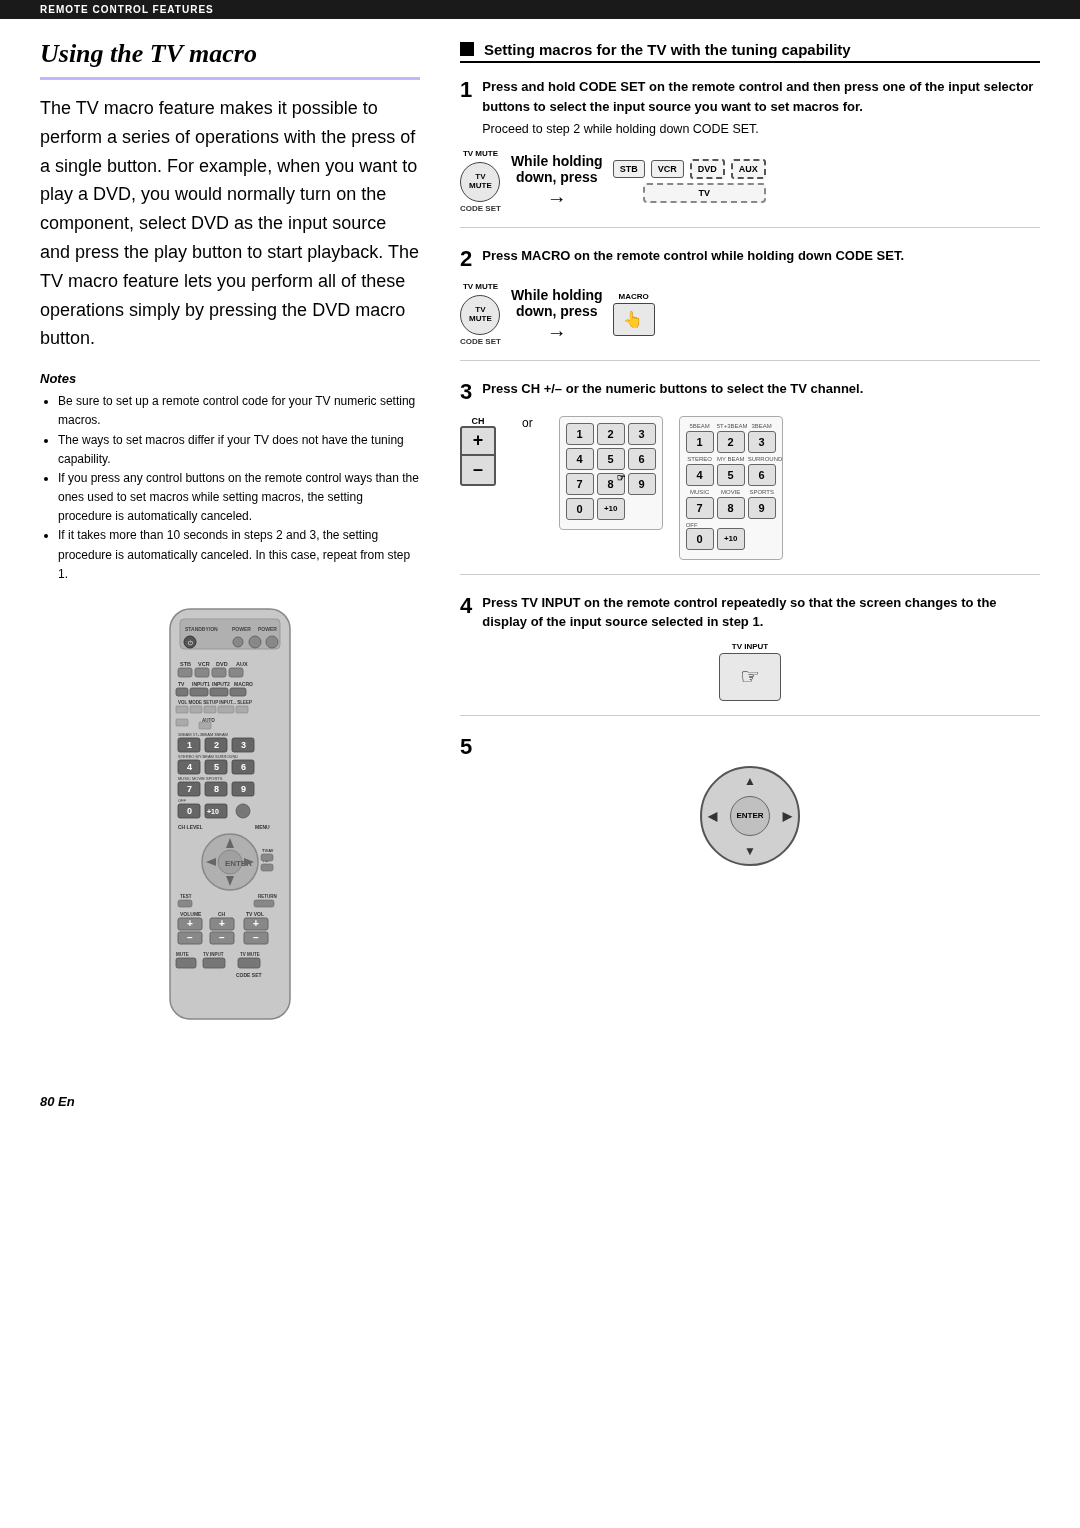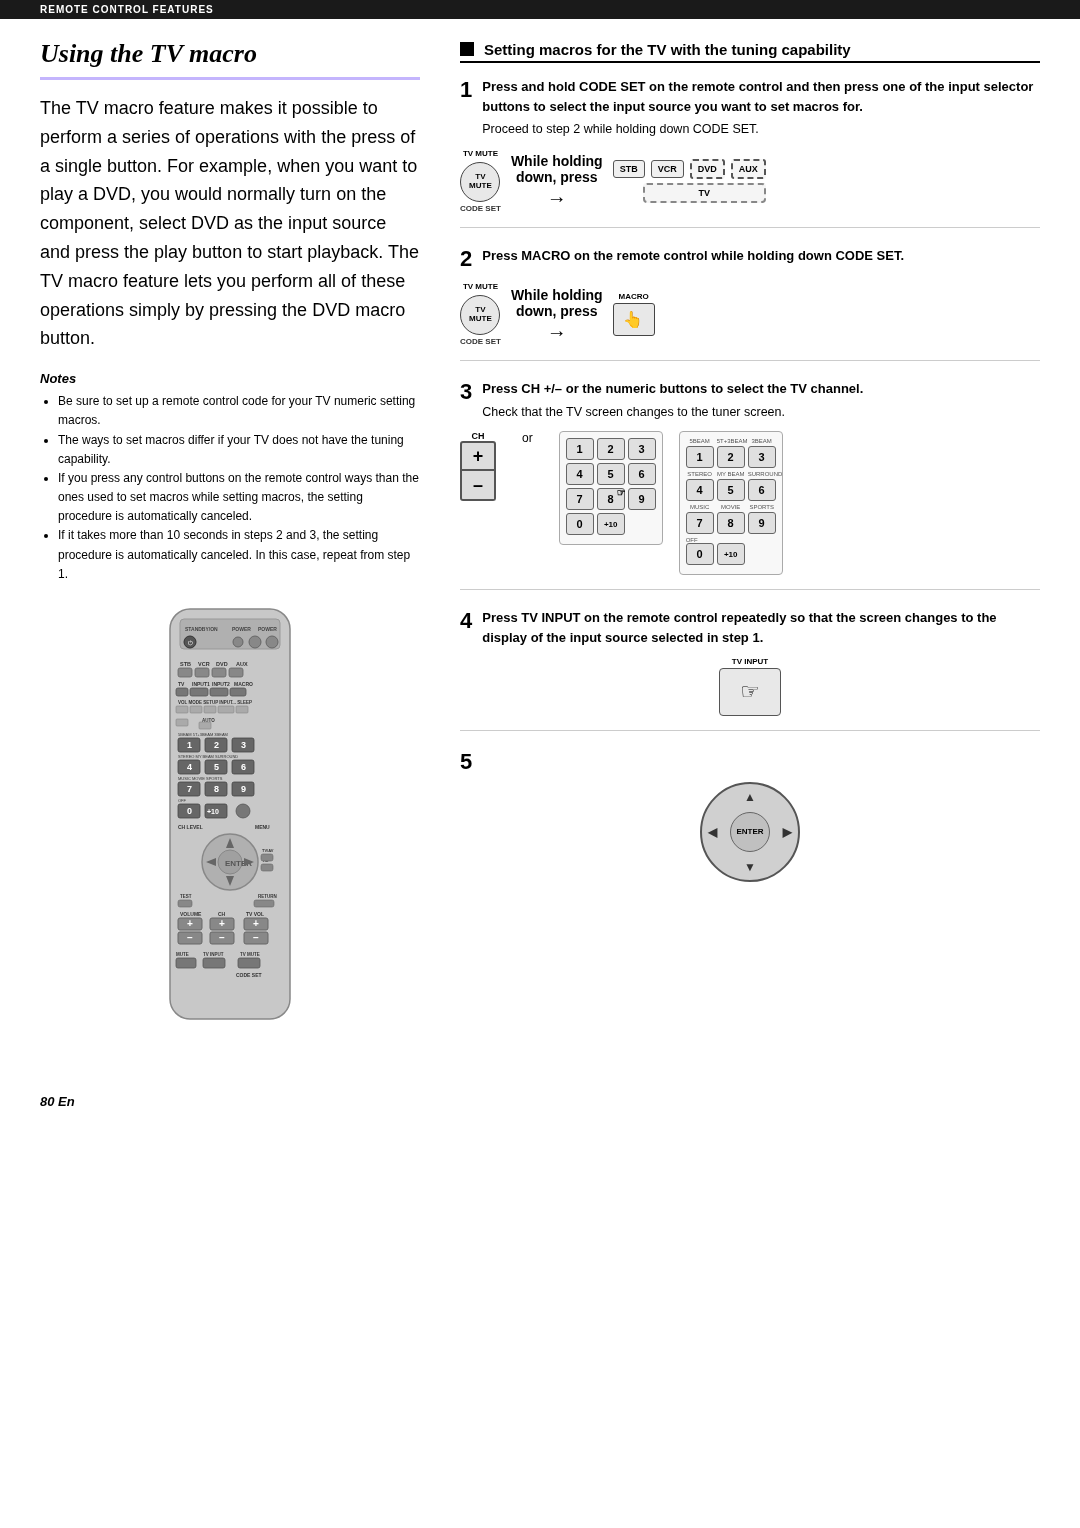--- a/index.html
+++ b/index.html
@@ -568,21 +568,20 @@
             </div>
           </div>
         </div>
       </div>
 
       <div class="step">
         <div class="clearfix">
           <span class="step-number">3</span>
           <div class="step-text">
             <span>Press CH +/– or the numeric buttons to select the TV channel.</span>
-            <div class="step-sub">Check that the TV screen changes to the tuner screen.</div>
           </div>
         </div>
         <div class="step-illustration">
           <div class="illus-row" style="align-items:flex-start; gap:16px;">
 
             <div style="text-align:center;">
               <div class="ch-label">CH</div>
               <div class="ch-plus-minus">
                 <div class="ch-plus">+</div>
                 <div class="ch-minus">–</div>

